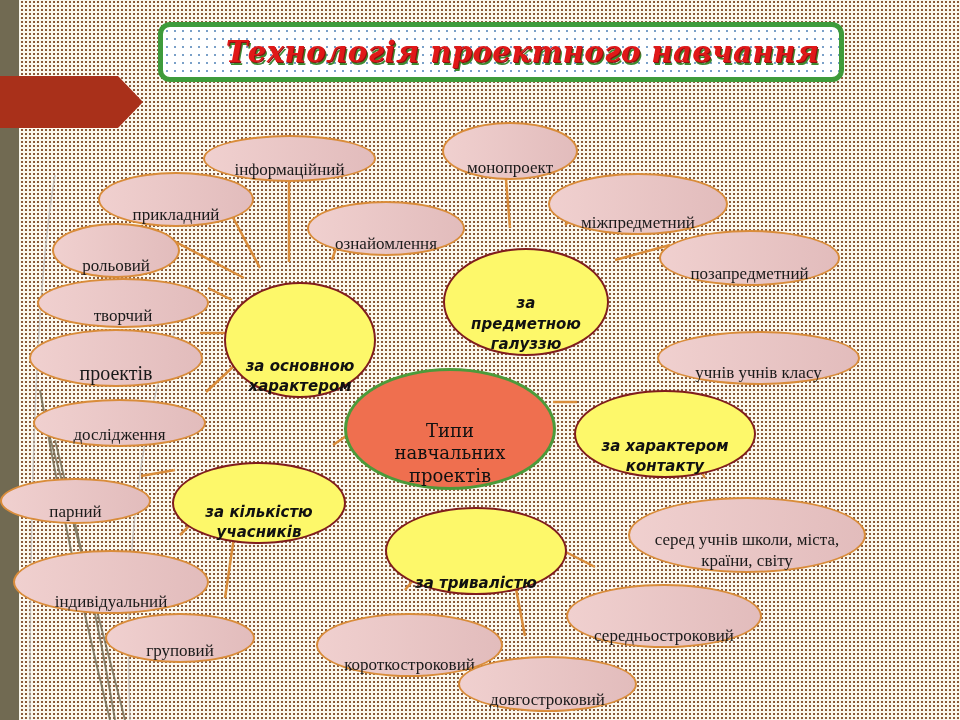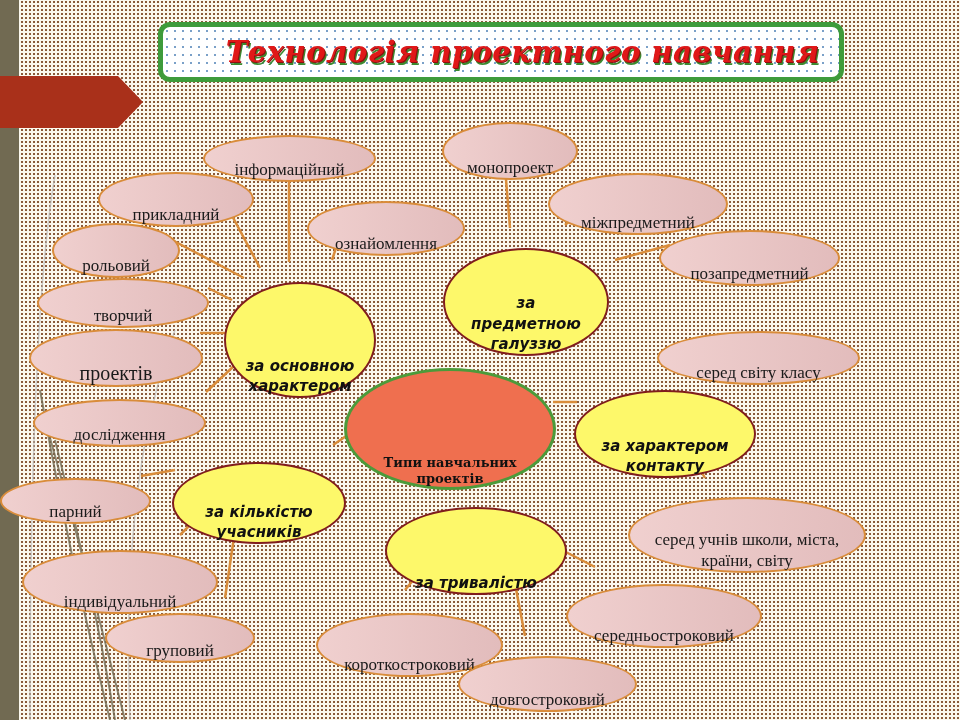--- a/index.html
+++ b/index.html
@@ -25,21 +25,21 @@
     text-shadow: 1px 1px 0 #8c1010, 2px 3px 0 #3c8a30; }
   svg.lines { position:absolute; left:0; top:0; width:960px; height:720px; }
   .node { position:absolute; border-radius:50%; box-sizing:border-box;
     display:flex; align-items:flex-end; justify-content:center; text-align:center;margin-top:24px; }
   .leaf { background:linear-gradient(to right,#f0d0cf,#e2bcbc); border:2px solid #d98c3a;
     font-family:"Liberation Serif","DejaVu Serif",serif; font-size:17px; color:#1a1a1a; line-height:1.2; }
   .cat { background:#fdf86a; border:2px solid #7f1d1d;
     font-family:"DejaVu Sans","Liberation Sans",sans-serif; font-weight:bold; font-style:italic;
     font-size:15px; color:#111; line-height:1.35; }
   .center { background:#ef6f4f; border:3px solid #4c9a3a;
-    font-family:"DejaVu Serif","Liberation Serif",serif; font-weight:bold; font-size:13px; color:#111; line-height:1.25; }
+    font-family:"DejaVu Serif","Liberation Serif",serif; font-weight:normal; font-size:18px; color:#111; line-height:1.25; }
   .big { font-size:20px; }
 </style>
 </head>
 <body>
 
 <div class="sidebar"></div>
 <div class="arrow"></div>
 
 <div class="title-box">
   <span class="title-text">Технологія проектного навчання</span>
@@ -135,30 +135,30 @@
     <span>монопроект</span>
   </div>
 <div class="node leaf" style="left:548px;top:149px;width:180px;height:62px;">
     <span>міжпредметний</span>
   </div>
 <div class="node leaf" style="left:659px;top:206px;width:181px;height:56px;">
     <span>позапредметний</span>
   </div>
 
 <div class="node leaf" style="left:657px;top:307px;width:203px;height:54px;">
-    <span>серед світу класу</span>
+    <span>учнів учнів класу</span>
   </div>
 <div class="node leaf" style="left:628px;top:473px;width:238px;height:76px;">
     <span style="width:190px;">серед учнів школи, міста, країни, світу</span>
   </div>
 
 <div class="node leaf" style="left:0px;top:454px;width:151px;height:46px;">
     <span>парний</span>
   </div>
-<div class="node leaf" style="left:22px;top:526px;width:196px;height:64px;">
+<div class="node leaf" style="left:13px;top:526px;width:196px;height:64px;">
     <span>індивідуальний</span>
   </div>
 <div class="node leaf" style="left:105px;top:589px;width:150px;height:50px;">
     <span>груповий</span>
   </div>
 
 <div class="node leaf" style="left:316px;top:589px;width:187px;height:64px;">
     <span>короткостроковий</span>
   </div>
 <div class="node leaf" style="left:458px;top:632px;width:179px;height:56px;">

